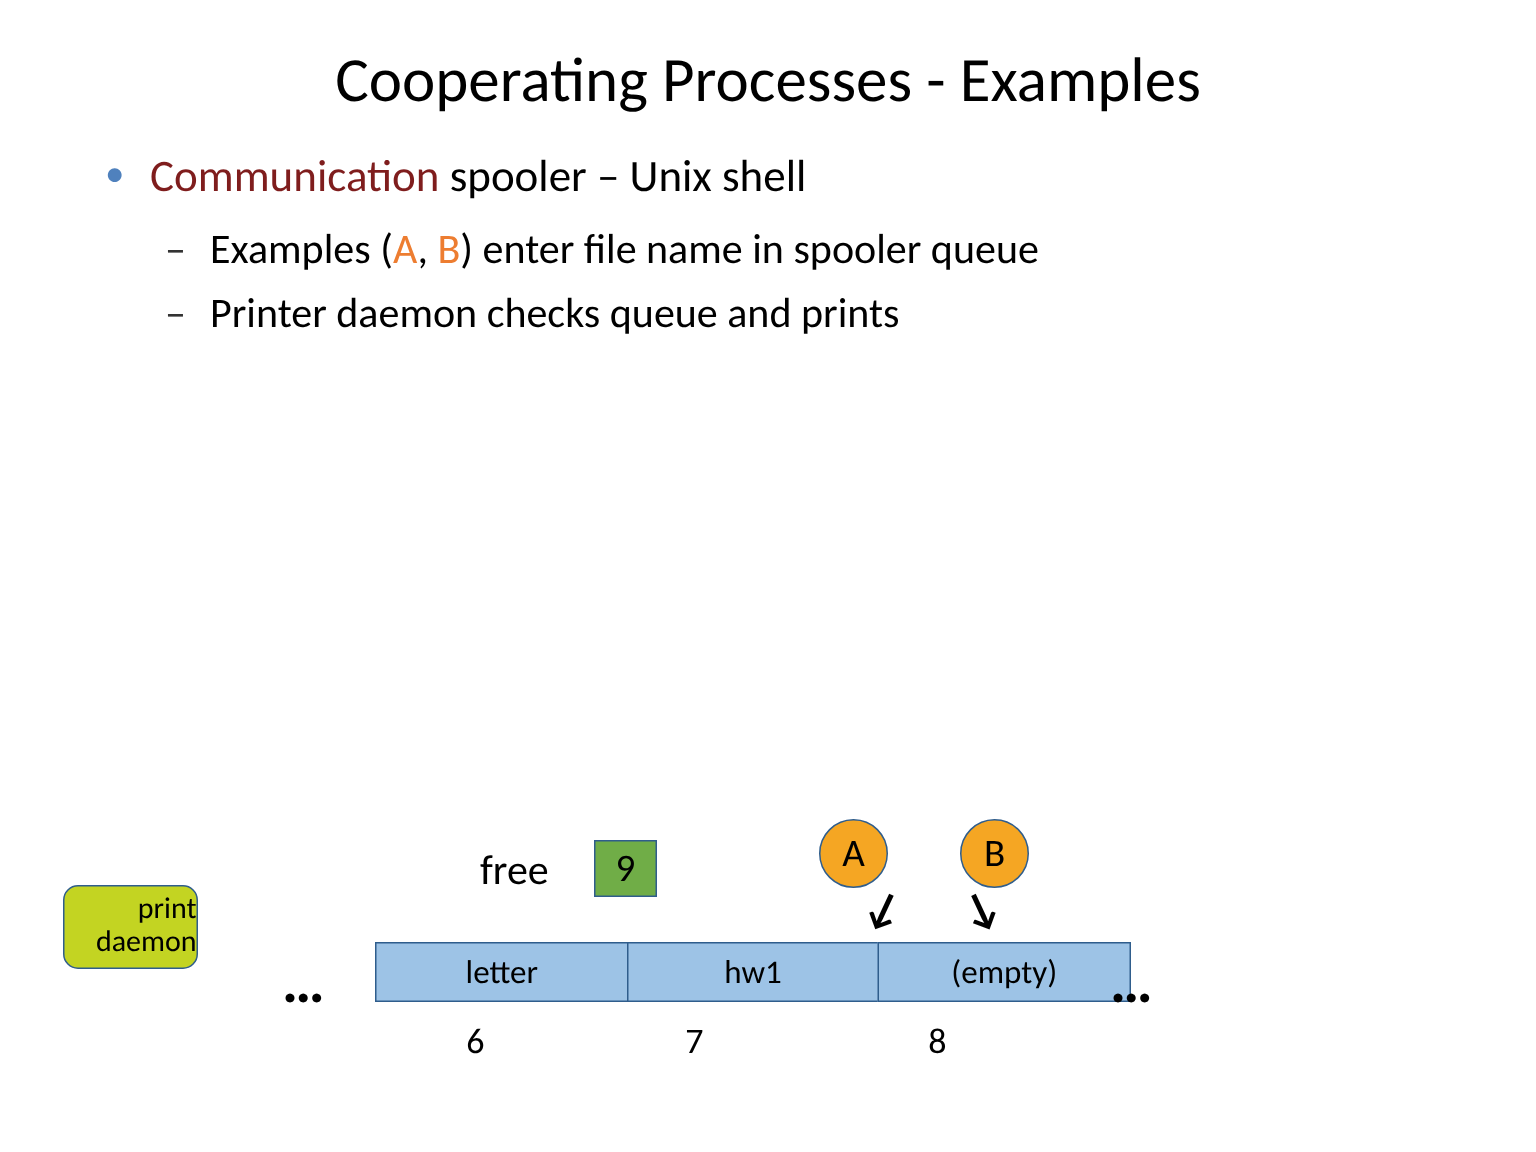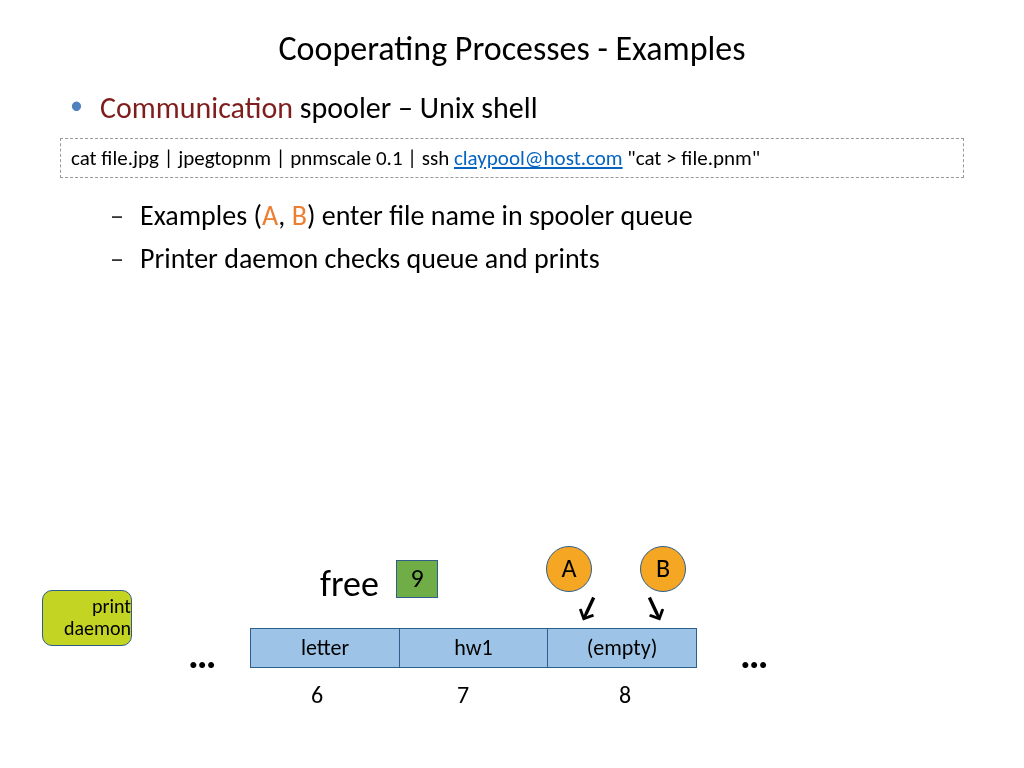--- a/index.html
+++ b/index.html
@@ -7,21 +7,21 @@
     padding: 0;
     width: 1024px;
     height: 768px;
     font-family: Calibri, Arial, sans-serif;
     background: white;
     position: relative;
     overflow: hidden;
   }
   .title {
     text-align: center;
-    font-size: 34px;
+    font-size: 42px;
     font-weight: 400;
     margin-top: 28px;
     color: #000;
   }
   .content {
     margin: 20px 60px 0 60px;
   }
   .bullet1 {
     font-size: 30px;
     margin: 18px 0 12px 40px;
@@ -76,21 +76,21 @@
     text-align: right;
     font-size: 20px;
     line-height: 22px;
     padding-top: 4px;
     box-sizing: border-box;
   }
   .free-label {
     position: absolute;
     left: 320px;
     top: 22px;
-    font-size: 36px;
+    font-size: 28px;
   }
   .free-box {
     position: absolute;
     left: 396px;
     top: 20px;
     width: 40px;
     height: 36px;
     background: #70AD47;
     border: 1.5px solid #2F5D8C;
     text-align: center;
@@ -126,21 +126,21 @@
   }
   .dotsL { left: 188px; }
   .dotsR { left: 740px; }
   .queue {
     position: absolute;
     left: 250px;
     top: 88px;
     display: flex;
   }
   .cell {
-    width: 150px;
+    width: 169px;
     height: 40px;
     background: #9DC3E6;
     border: 1.5px solid #2F5D8C;
     text-align: center;
     font-size: 22px;
     line-height: 38px;
     box-sizing: border-box;
     margin-left: -1.5px;
   }
   .cell:first-child { margin-left: 0; }
@@ -159,23 +159,20 @@
 <body>
 
 <div class="title">Cooperating Processes - Examples</div>
 
 <div class="content">
 
   <div class="bullet1">
     <span class="blue">Communication</span><span> spooler – Unix shell</span>
   </div>
 
-  <div class="codebox">
-    <span>cat file.jpg | jpegtopnm | pnmscale 0.1 | ssh </span><a href="#">claypool@host.com</a><span> "cat  &gt; file.pnm"</span>
-  </div>
 
 
   <div class="bullet2">
     <span>Examples (</span><span class="orange">A</span><span>, </span><span class="orange">B</span><span>) enter file name in spooler queue</span>
   </div>
 
   <div class="bullet2">Printer daemon checks queue and prints</div>
 
 </div>
 

